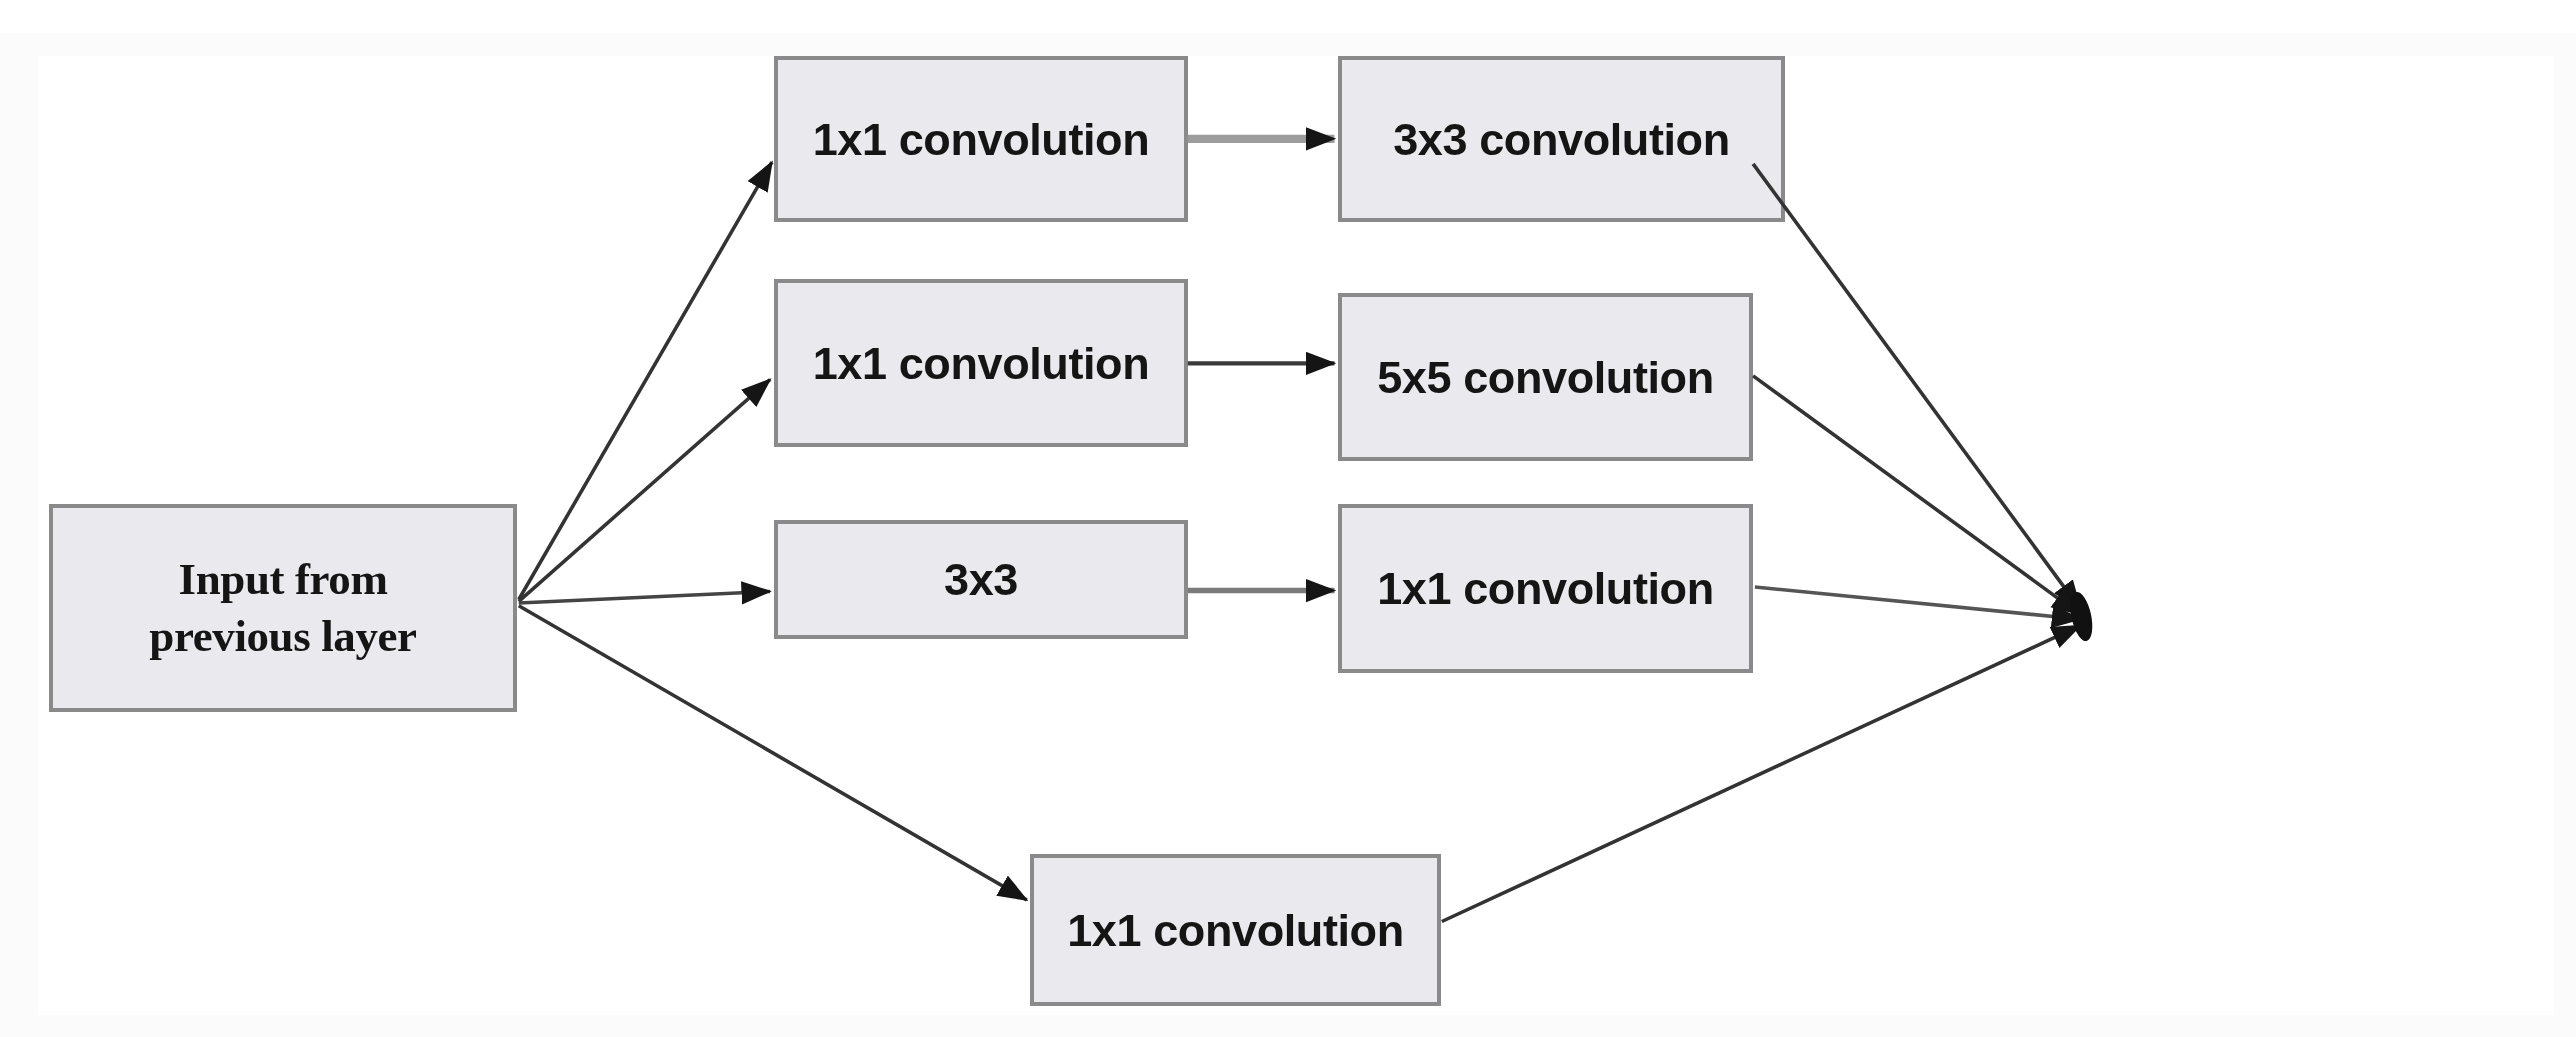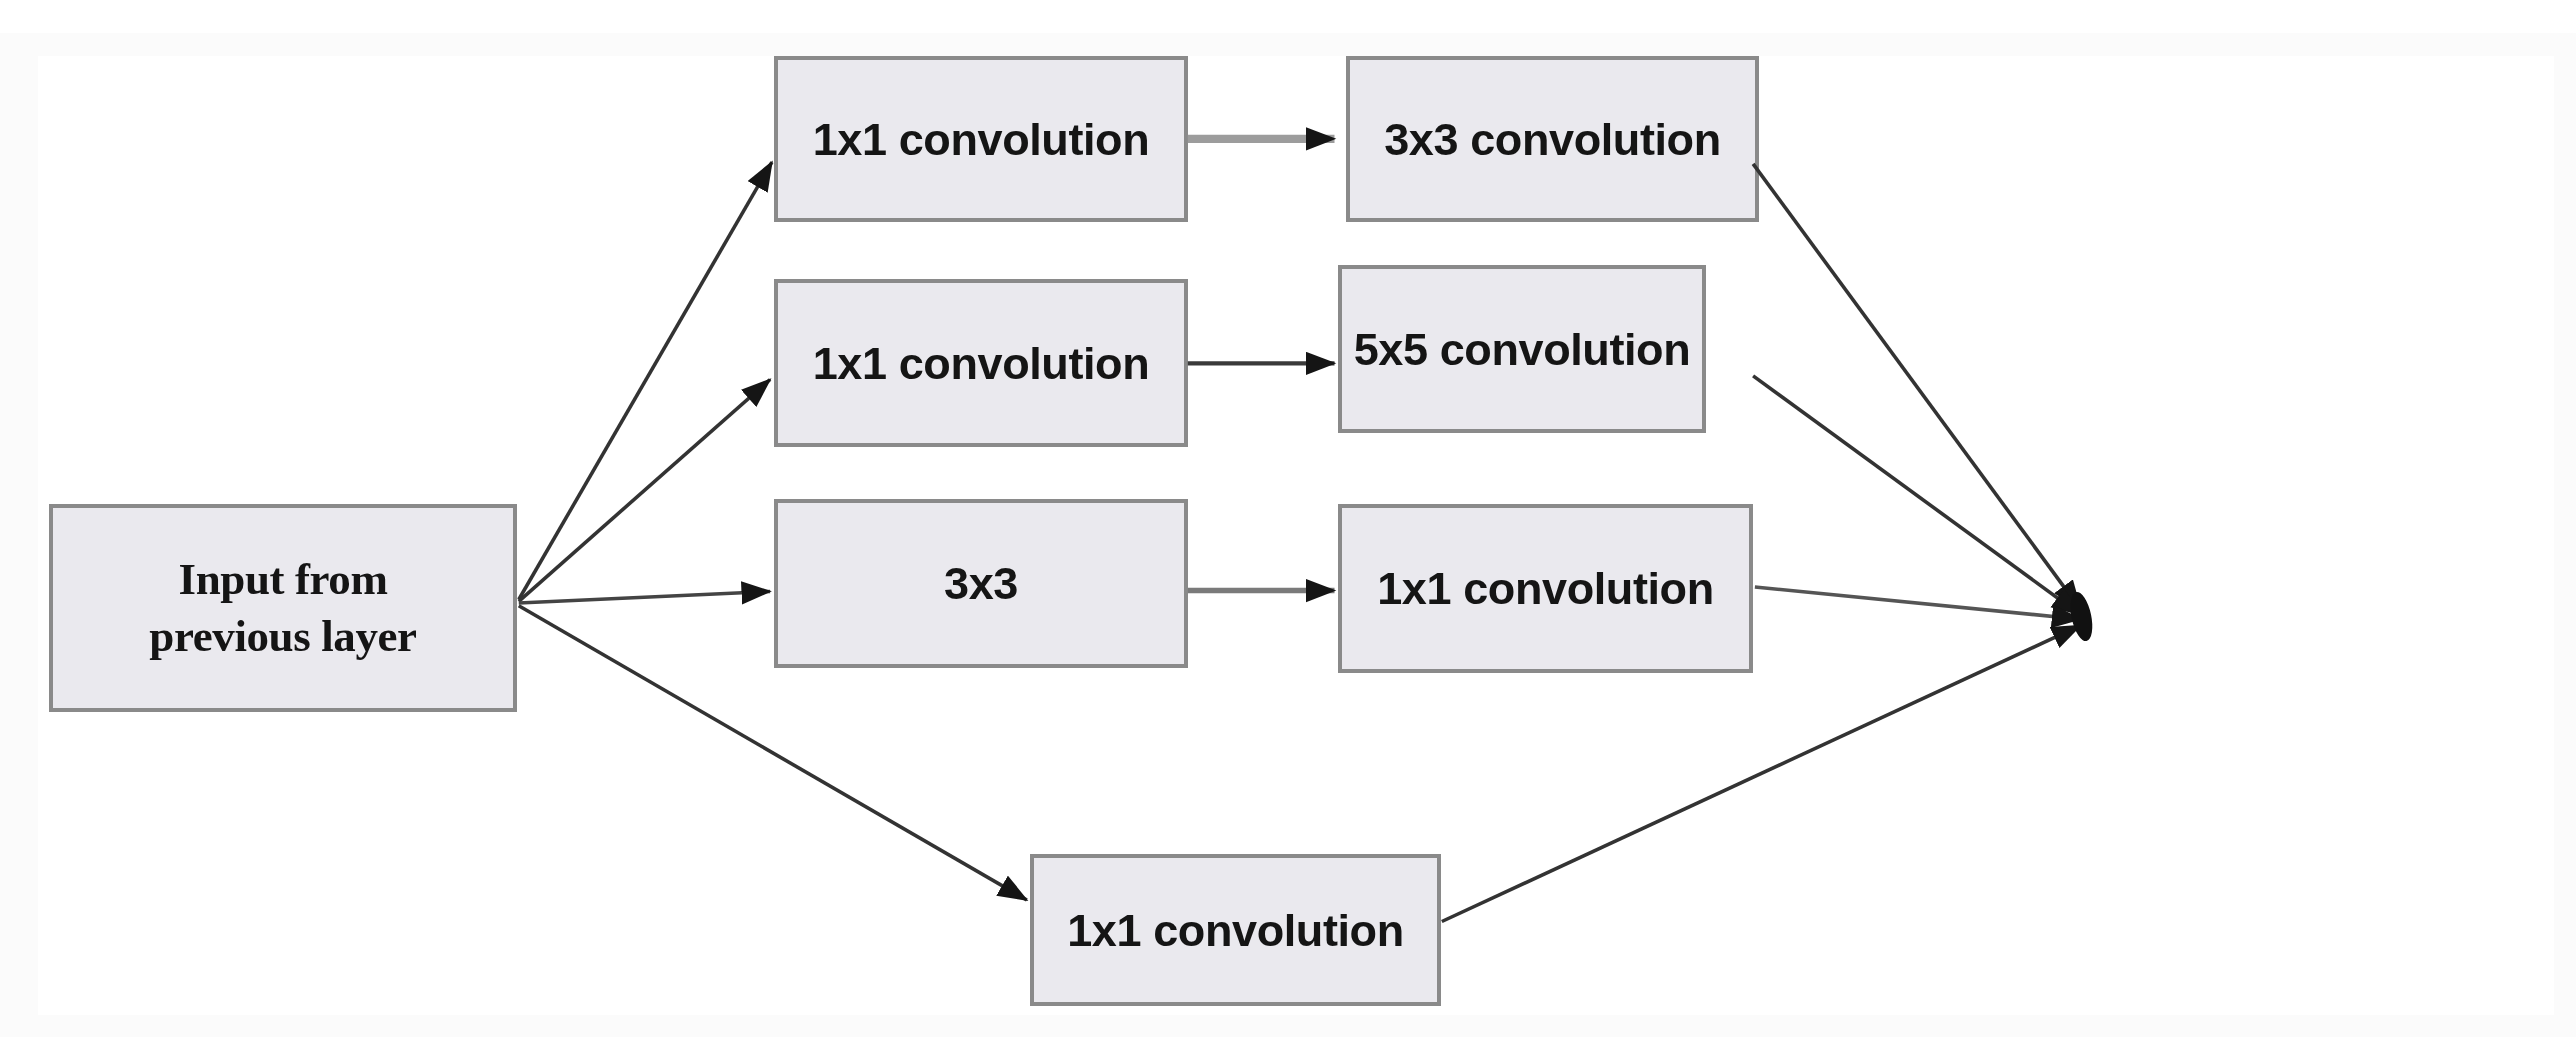--- a/index.html
+++ b/index.html
@@ -12,24 +12,24 @@
   .page-gray{position:absolute;left:0;top:33px;width:2576px;height:1004px;background:var(--page-bg);}
   .figure-area{position:absolute;left:38px;top:56px;width:2516px;height:959px;background:var(--fig-bg);}
   .node{position:absolute;box-sizing:border-box;background:var(--box-fill);
         border:4.5px solid var(--box-border);display:flex;flex-direction:column;
         justify-content:center;align-items:center;z-index:2;}
   .label-line{display:block;font-weight:bold;font-size:45px;line-height:57px;
               color:var(--text);white-space:nowrap;letter-spacing:-0.4px;text-align:center;}
   
   #n-input   {left:49px;  top:504px; width:468px; height:208px;font-family:Liberation Serif, serif;}
   #n-conv1a  {left:774px; top:56px;  width:414px; height:166px;}
-  #n-conv3x3 {left:1338px;top:56px;  width:413px; height:166px;margin-left:8px;}
+  #n-conv3x3 {left:1338px;top:56px;  width:447px; height:166px;}
   #n-conv1b  {left:774px; top:279px; width:414px; height:168px;}
-  #n-conv5x5 {left:1338px;top:265px; width:368px; height:168px;}
-  #n-maxpool {left:774px; top:499px; width:414px; height:169px;align-items:center;}
+  #n-conv5x5 {left:1338px;top:293px; width:415px; height:168px;}
+  #n-maxpool {left:774px; top:520px; width:414px; height:119px;align-items:center;}
   #n-conv1c  {left:1338px;top:504px; width:415px; height:169px;}
   #n-conv1d  {left:1030px;top:854px; width:411px; height:152px;}
   #n-concat  {left:2087px;top:517px; width:464px; height:199px;}
   svg#edges{position:absolute;left:0;top:0;z-index:3;pointer-events:none;}
 </style>
 </head>
 <body>
 
 <div id="canvas">
   <div class="page-gray"></div>

